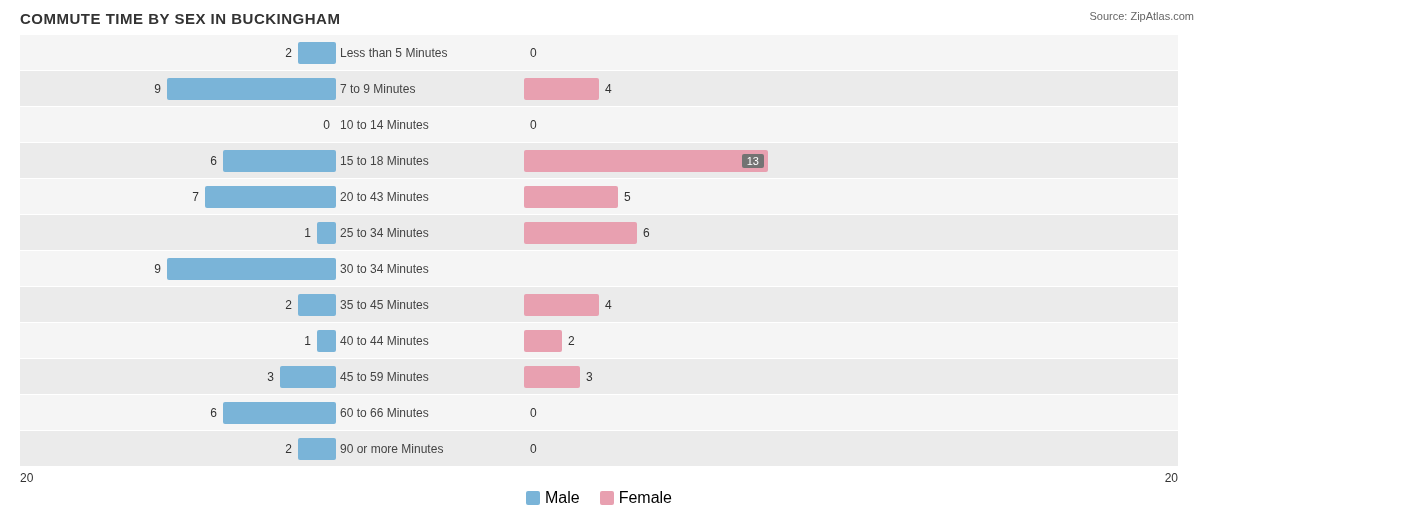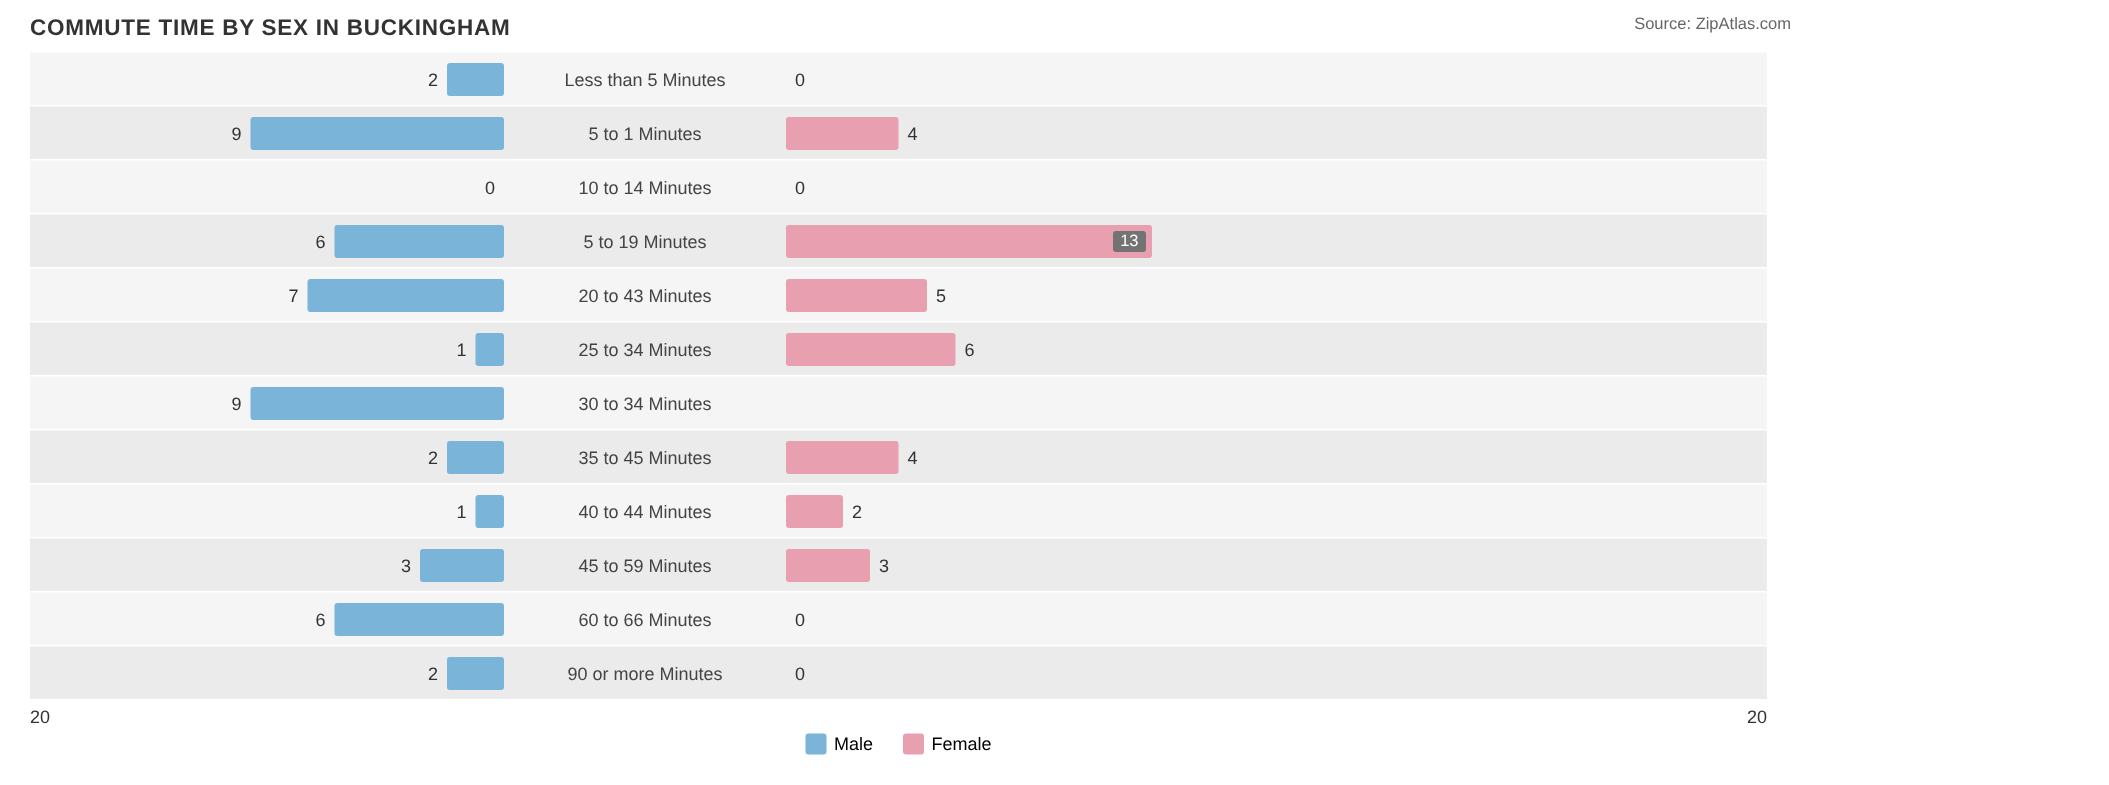--- a/index.html
+++ b/index.html
@@ -59,21 +59,20 @@
     .right-bar-area {
       width: 320px;
       display: flex;
       align-items: center;
       justify-content: flex-start;
       padding-left: 4px;
       position: relative;
     }
     .label-area {
       width: 180px;
-      text-align: center;
       font-size: 12px;
       color: #444;
       flex-shrink: 0;
     }
     .bar-male {
       height: 22px;
       background: #7ab4d8;
       border-radius: 2px;
       display: flex;
       align-items: center;
@@ -117,21 +116,21 @@
       padding: 0 0;
       font-size: 12px;
       color: #333;
     }
     .legend {
       display: flex;
       justify-content: center;
       align-items: center;
       gap: 20px;
       margin-top: 4px;
-      font-size: 12px;
+      font-size: 16px;
     }
     .legend-item {
       display: flex;
       align-items: center;
       gap: 5px;
     }
     .legend-box {
       width: 14px;
       height: 14px;
       border-radius: 2px;
@@ -160,21 +159,21 @@
     <div class="right-bar-area">
       <div style="width:0px;height:22px;"></div>
       <span class="right-value">0</span>
     </div>
   </div>
         <div class="row">
     <div class="left-bar-area">
       <span class="left-value">9</span>
       <div class="bar-male" style="width:169px;"></div>
     </div>
-    <div class="label-area">5 to 1 Minutes</div>
+    <div class="label-area">7 to 9 Minutes</div>
     <div class="right-bar-area">
       <div class="bar-female" style="width:75px;"></div>
       <span class="right-value">4</span>
     </div>
   </div>
         <div class="row">
     <div class="left-bar-area">
       <span class="left-value">0</span>
       <div style="width:0px;height:22px;"></div>
     </div>
@@ -182,21 +181,21 @@
     <div class="right-bar-area">
       <div style="width:0px;height:22px;"></div>
       <span class="right-value">0</span>
     </div>
   </div>
         <div class="row">
     <div class="left-bar-area">
       <span class="left-value">6</span>
       <div class="bar-male" style="width:113px;"></div>
     </div>
-    <div class="label-area">5 to 19 Minutes</div>
+    <div class="label-area">15 to 18 Minutes</div>
     <div class="right-bar-area">
       <div class="bar-female" style="width:244px;">
               <span class="bar-value-badge">13</span>
             </div>
 
     </div>
   </div>
         <div class="row">
     <div class="left-bar-area">
       <span class="left-value">7</span>

